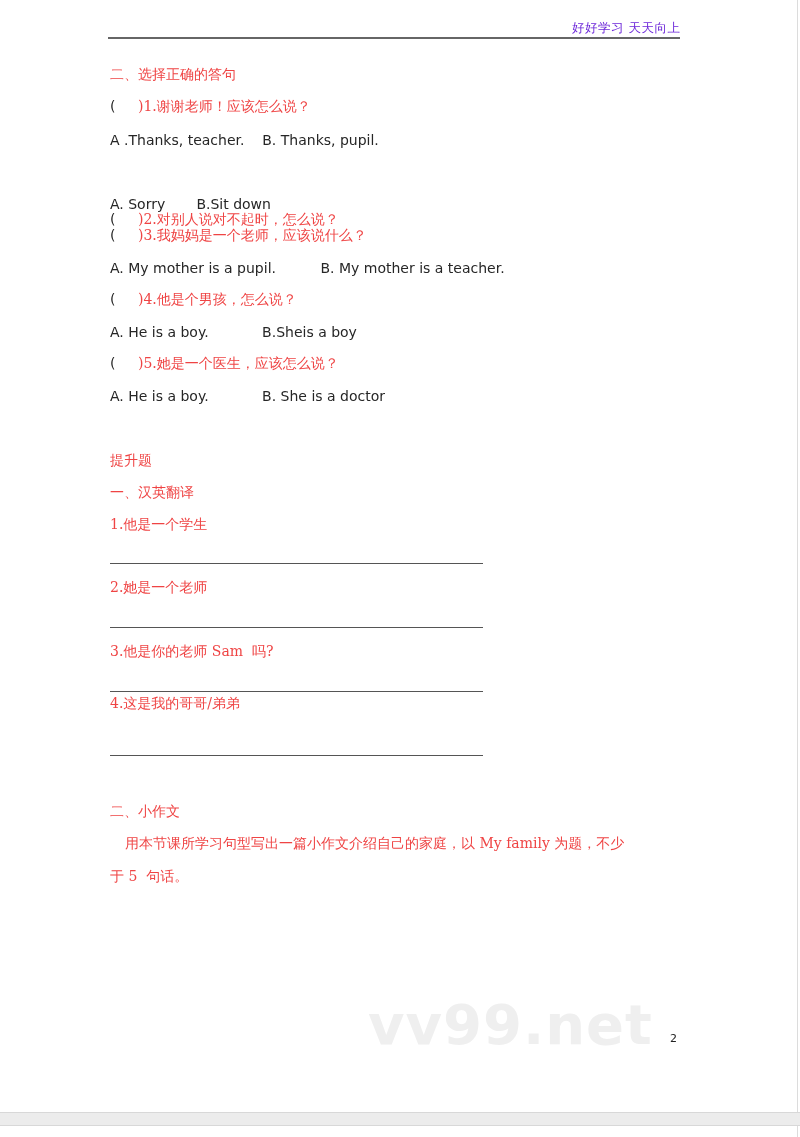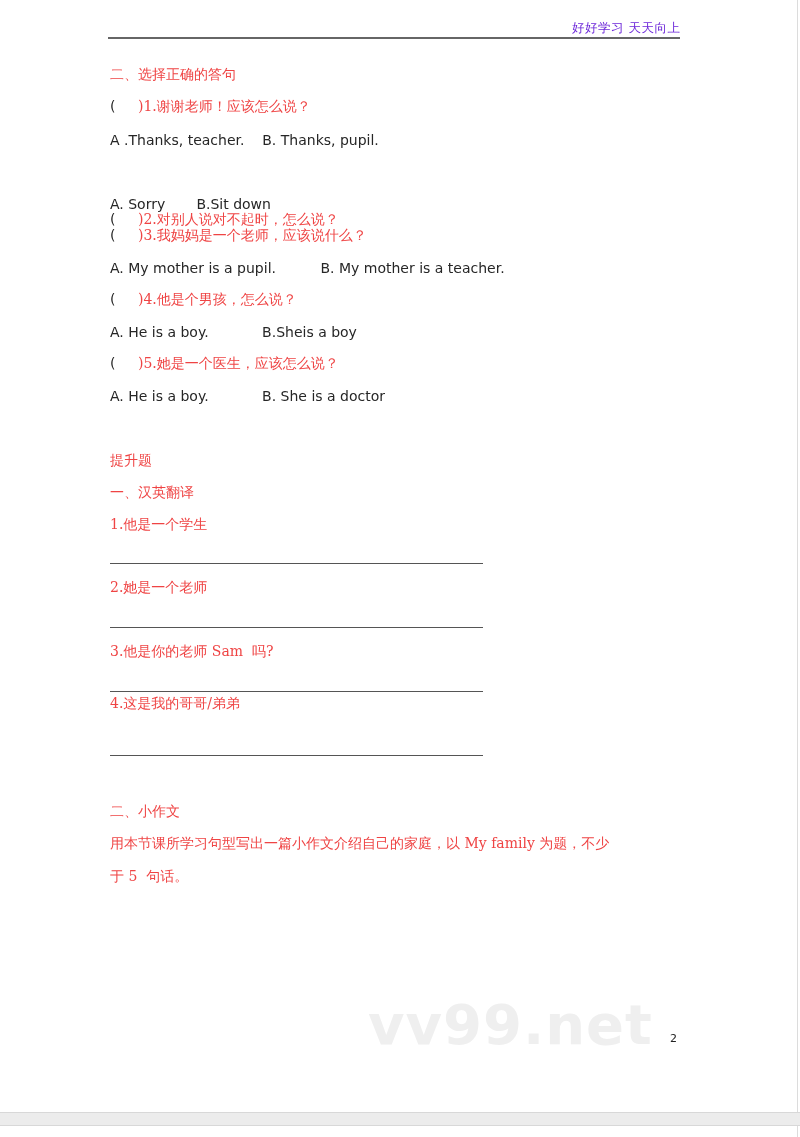--- a/index.html
+++ b/index.html
@@ -54,19 +54,19 @@
 <div class="line cn" style="top:579px;">2.她是一个老师</div>
 <div class="blank-line" style="top:627px;"></div>
 
 <div class="line cn" style="top:643px;">3.他是你的老师 Sam  吗?</div>
 <div class="blank-line" style="top:691px;"></div>
 
 <div class="line cn" style="top:695px;">4.这是我的哥哥/弟弟</div>
 <div class="blank-line" style="top:755px;"></div>
 
 <div class="line cn" style="top:803px;">二、小作文</div>
-<div class="line cn" style="top:835px;">用本节课所学习句型写出一篇小作文介绍自己的家庭，以 My family 为题，不少</div>
+<div class="line cn" style="top:835px;margin-left:15px;">用本节课所学习句型写出一篇小作文介绍自己的家庭，以 My family 为题，不少</div>
 <div class="line cn" style="top:868px;">于 5  句话。</div>
 
 <div class="watermark">vv99.net</div>
 <div class="page-num">2</div>
 
 <div class="page-gap"></div>
 
 </body></html>

